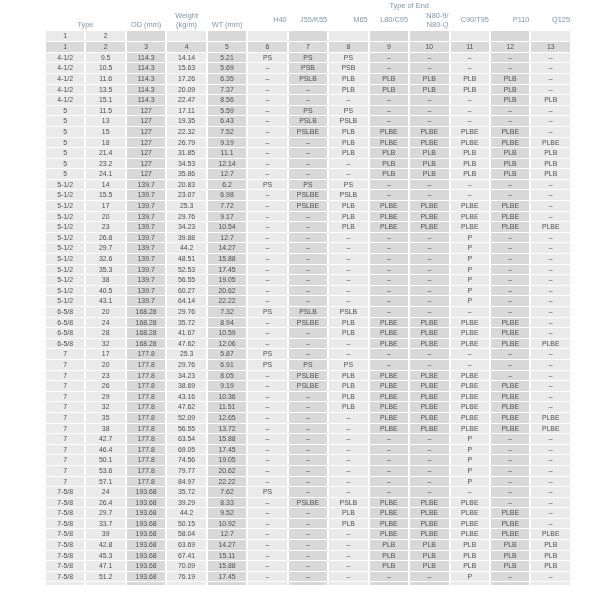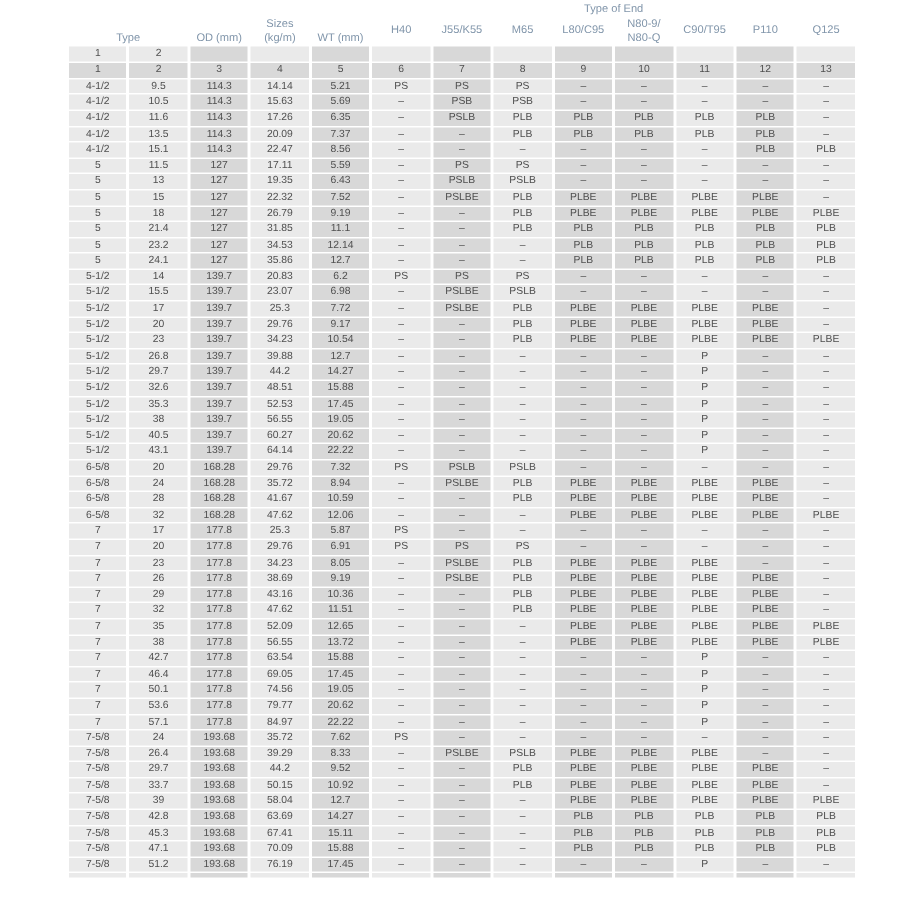--- a/index.html
+++ b/index.html
@@ -14,41 +14,41 @@
     width:600px;height:600px;background:#ffffff;position:relative;
     font-family:"Liberation Sans", sans-serif;overflow:hidden;
   }
   .table-wrap{position:absolute;top:0;left:44px;width:528px;}
   table{border-collapse:separate;border-spacing:2px 1px;table-layout:fixed;width:100%;}
   th{
     font-weight:normal;color:var(--header-text);font-size:7.4px;line-height:1.2;
     white-space:pre-line;vertical-align:middle;padding:0;text-align:center;background:#fff;
   }
   thead tr.group-row th{height:10px;vertical-align:bottom;margin-top:44px;}
-  thead tr.grade-row th{height:17px;}
+  thead tr.grade-row th{height:17px;text-align:right;}
   td{
     font-size:6.9px;color:var(--body-text);text-align:center;padding:0;
     height:9.6px;line-height:9.6px;overflow:hidden;white-space:nowrap;
   }
   td.dk{background:var(--cell-dark);}
   td.lt{background:var(--cell-light);}
   tr.index-row td{background:var(--cell-idx);height:10px;line-height:10px;}
   tr.subnum-row td{height:10px;line-height:10px;}
   tr.partial-row td{height:3px;line-height:0;font-size:0;}
 </style>
 </head>
 <body>
 
 <div class="table-wrap">
   <table>
     <thead>
       <tr class="group-row">
         <th colspan="2" rowspan="2">Type</th>
         <th rowspan="2">OD (mm)</th>
-        <th rowspan="2">Sizes
+        <th rowspan="2">Weight
 (kg/m)</th>
         <th rowspan="2">WT (mm)</th>
         <th colspan="8">Type of End</th>
       </tr>
       <tr class="grade-row">
         <th>H40</th>
         <th>J55/K55</th>
         <th>M65</th>
         <th>L80/C95</th>
         <th>N80-9/

